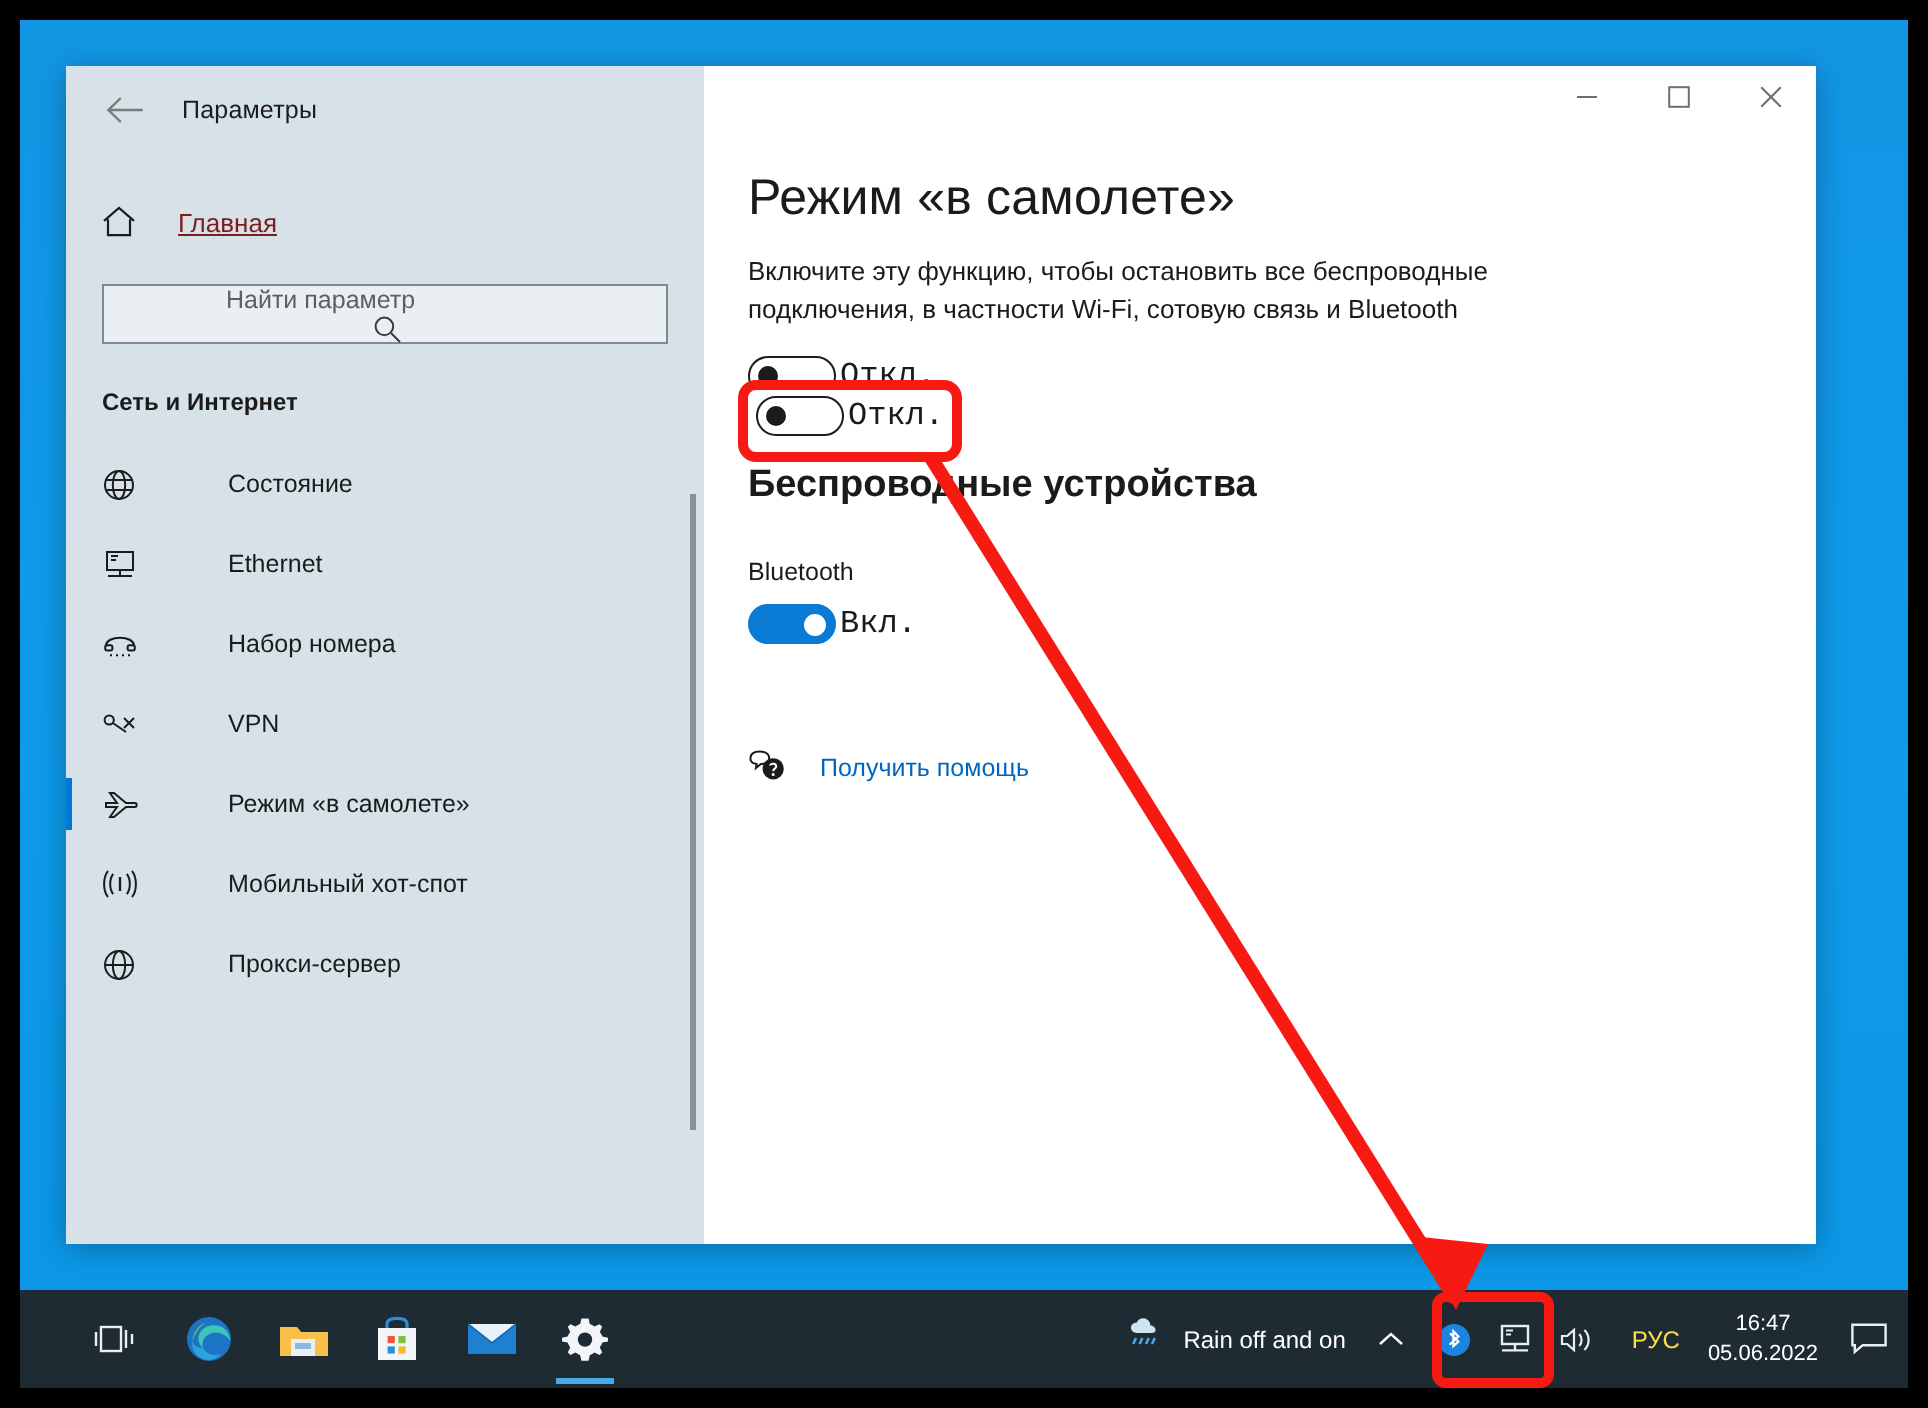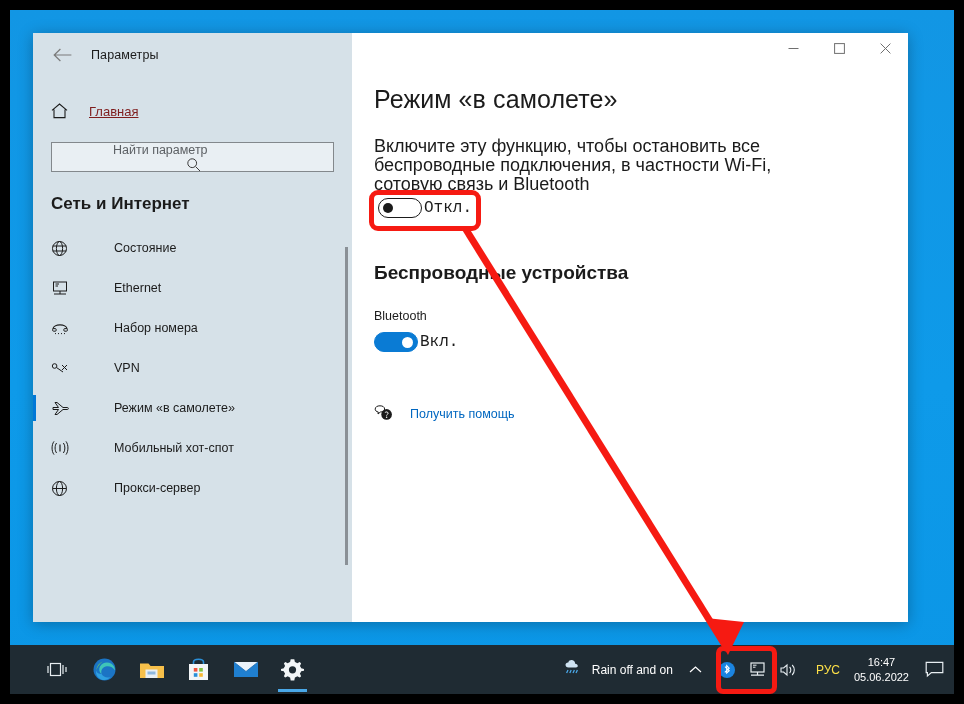--- a/index.html
+++ b/index.html
@@ -69,21 +69,21 @@
   }
   .search-wrap input {
     flex: 1; border: none; outline: none; background: transparent;
     font-family: "Liberation Sans", sans-serif;
     font-size: 12.5px; color: #2b2b2b;
   }
   .search-wrap input::placeholder { color: #5c6064; }
   .search-wrap .mg { color:#3a3a3a; display:flex; }
 
   .section-title {
-    font-size: 17px; font-weight: bold; color: #1b1b1b;
+    font-size: 12px; font-weight: bold; color: #1b1b1b;
     padding-left: 18px; margin-top: 22px;
   }
 
   .nav { margin-top: 14px; position: relative; }
   .nav-item {
     position: relative;
     height: 40px;
     display: flex; align-items: center;
     padding-left: 18px;
     gap: 25px;
@@ -117,22 +117,22 @@
   .wc {
     width: 46px; height: 31px;
     display: flex; align-items: center; justify-content: center;
     color: #6f6f6f;
   }
   .page-heading {
     font-size: 25px; font-weight: normal; color: #1b1b1b;
     letter-spacing: .1px;
   }
   .desc {
-    margin-top: 23px;
-    font-size: 18px; color: #1b1b1b; line-height: 19px;
+    margin-top: 12px;
+    font-size: 13px; color: #1b1b1b; line-height: 19px;
     max-width: 420px;
   }
   .toggle-row { display: flex; align-items: center; margin-top: 14px; text-align: center; }
   .toggle {
     width: 44px; height: 20px; border-radius: 10px;
     position: relative; flex: 0 0 44px;
   }
   .toggle.off { background: #ffffff; border: 1.6px solid #1b1b1b; }
   .toggle.off .knob {
     position: absolute; left: 4px; top: 4px;

